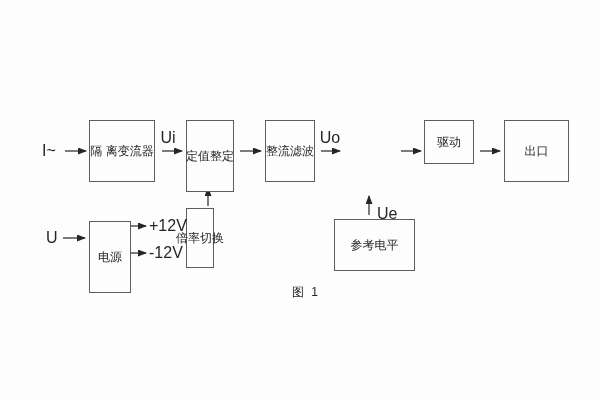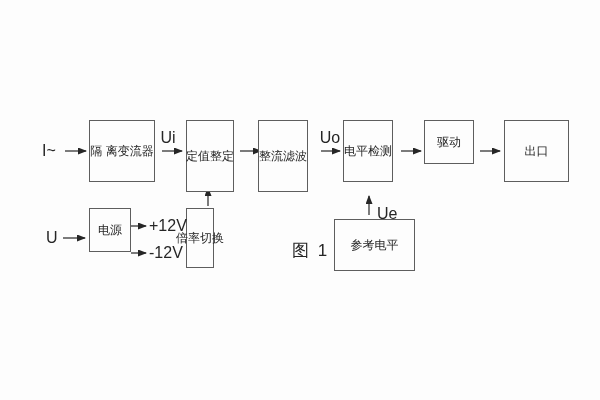--- a/index.html
+++ b/index.html
@@ -38,24 +38,25 @@
     position: absolute;
     color: #262626;
     font-size: 16px;
     line-height: 14px;
     white-space: nowrap;
   }
   .lbl.center { text-align: center; }
   .caption {
     position: absolute;
     color: #262626;
-    font-size: 17px;
+    font-size: 12px;
     line-height: 15px;
     letter-spacing: 2px;
     white-space: nowrap;
+    margin-top: 42px;
   }
 </style>
 </head>
 <body>
 
 <div id="canvas">
 
   <svg id="wires" viewBox="0 0 600 400" xmlns="http://www.w3.org/2000/svg">
     <defs>
       <marker id="ah" markerWidth="9" markerHeight="7" refX="8" refY="3.5" orient="auto" markerUnits="userSpaceOnUse">
@@ -78,39 +79,35 @@
   <div class="box" style="left:89px;top:120px;width:66px;height:62px">
     <span>隔 离</span>
     <span>变流器</span>
   </div>
 
   <div class="box" style="left:186px;top:120px;width:48px;height:72px">
     <span>定值</span>
     <span>整定</span>
   </div>
 
-  <div class="box" style="left:258px;top:120px;width:50px;height:72px">
+  <div class="box" style="left:265px;top:120px;width:50px;height:62px">
     <span>整流</span>
     <span>滤波</span>
   </div>
 
-  <div class="box" style="left:343px;top:120px;width:50px;height:62px">
-    <span>电平</span>
-    <span>检测</span>
-  </div>
 
   <div class="box" style="left:424px;top:120px;width:50px;height:44px">
     <span>驱动</span>
   </div>
 
   <div class="box" style="left:504px;top:120px;width:65px;height:62px">
     <span>出口</span>
   </div>
 
-  <div class="box" style="left:89px;top:208px;width:42px;height:44px">
+  <div class="box" style="left:89px;top:221px;width:42px;height:72px">
     <span>电源</span>
   </div>
 
   <div class="box" style="left:186px;top:208px;width:28px;height:60px">
     <span>倍率</span>
     <span>切换</span>
   </div>
 
   <div class="box" style="left:334px;top:219px;width:81px;height:52px">
     <span>参考电平</span>

